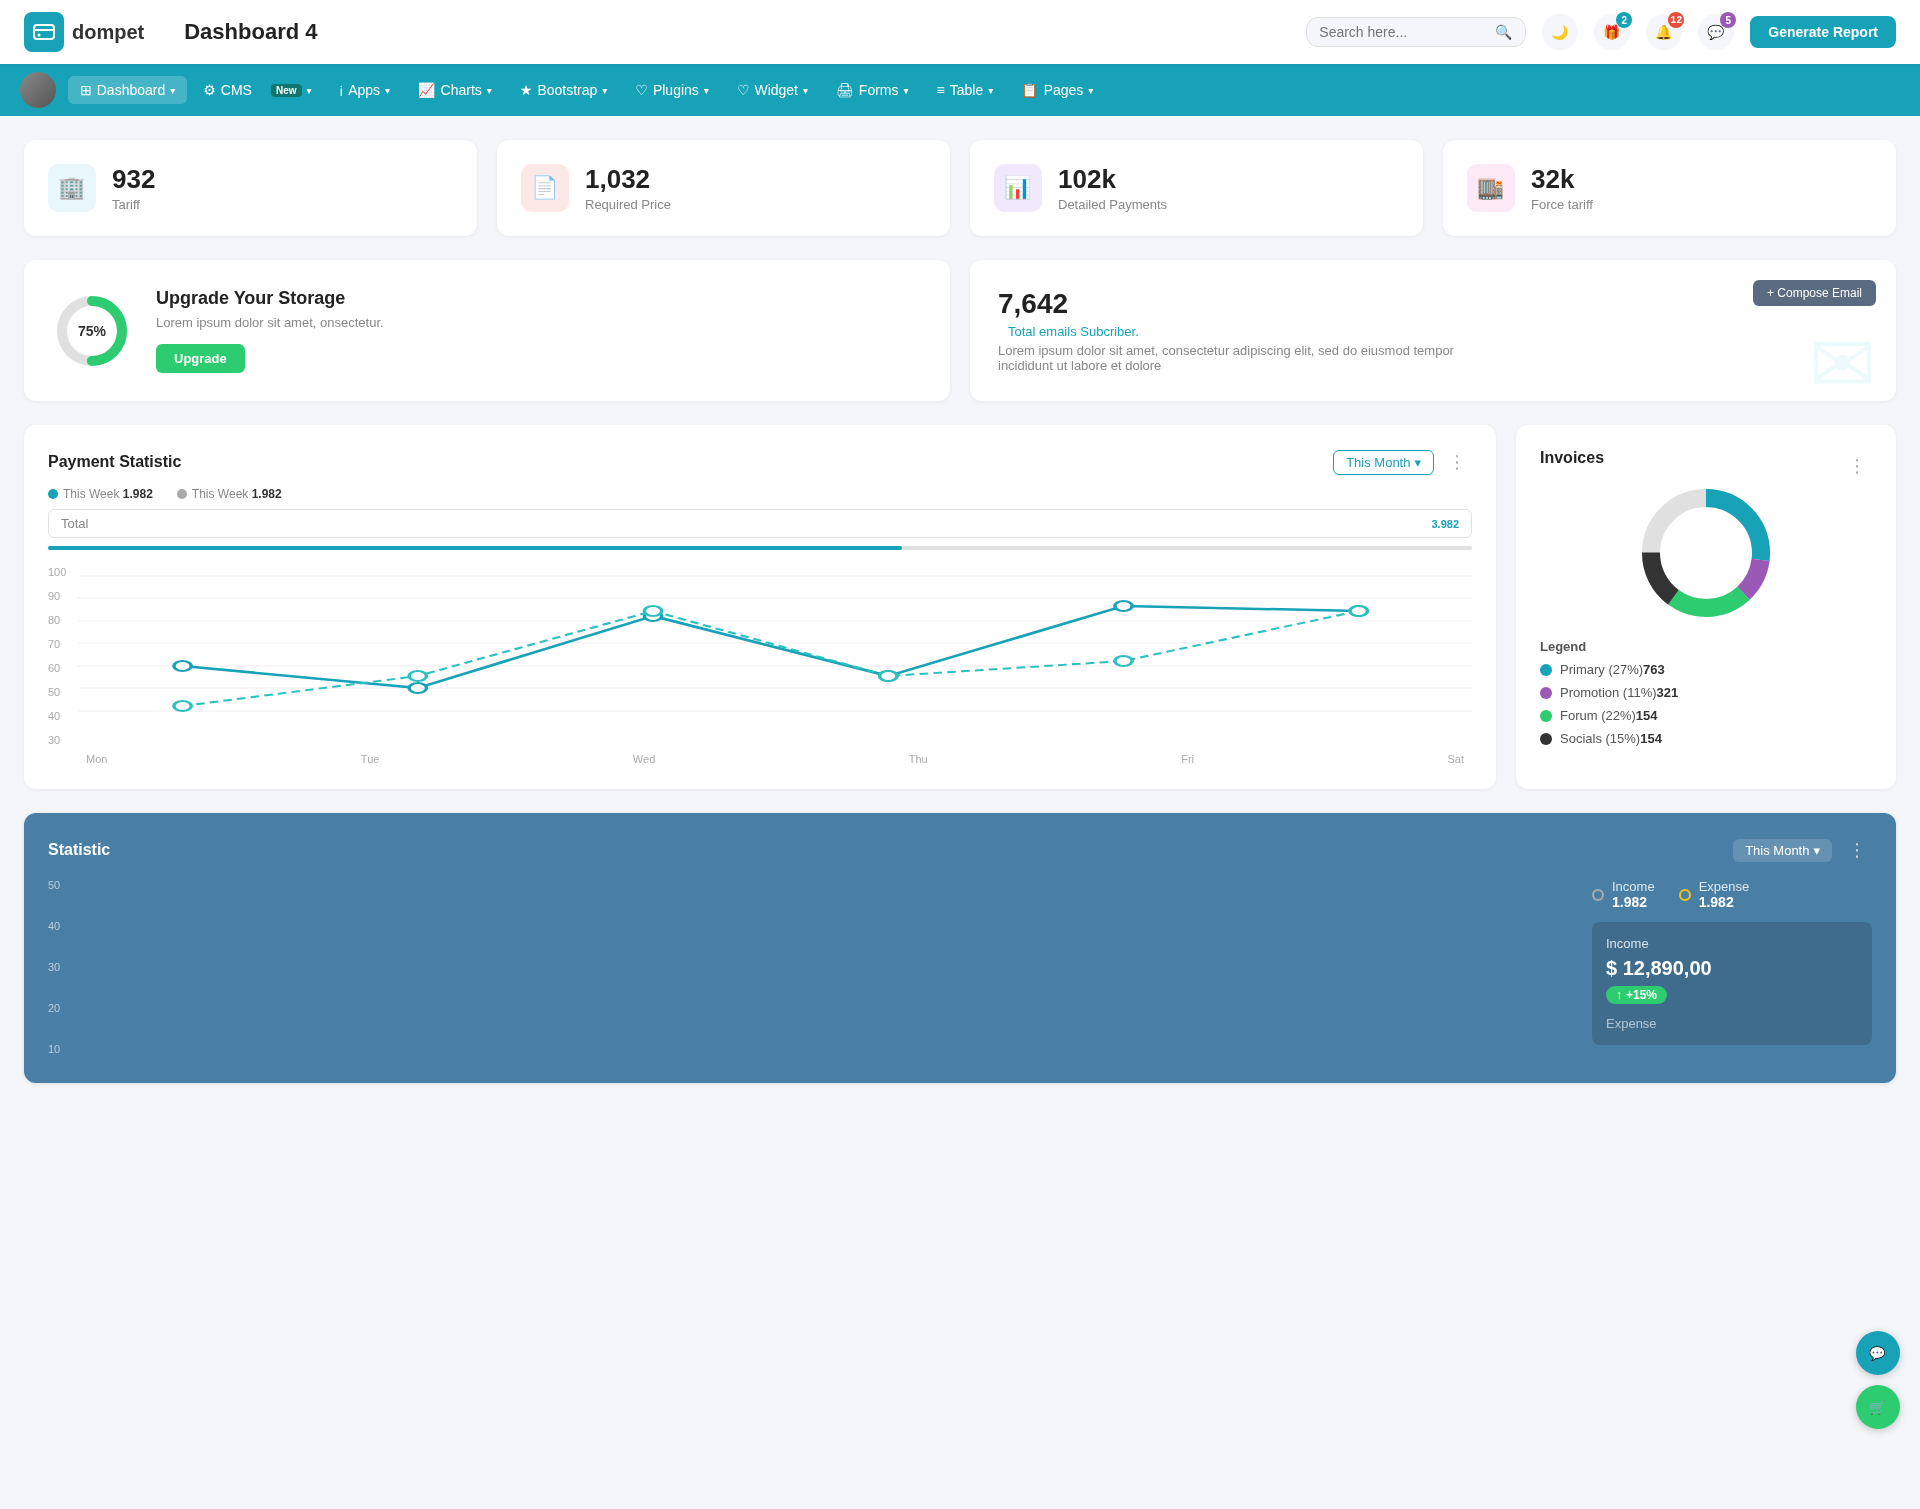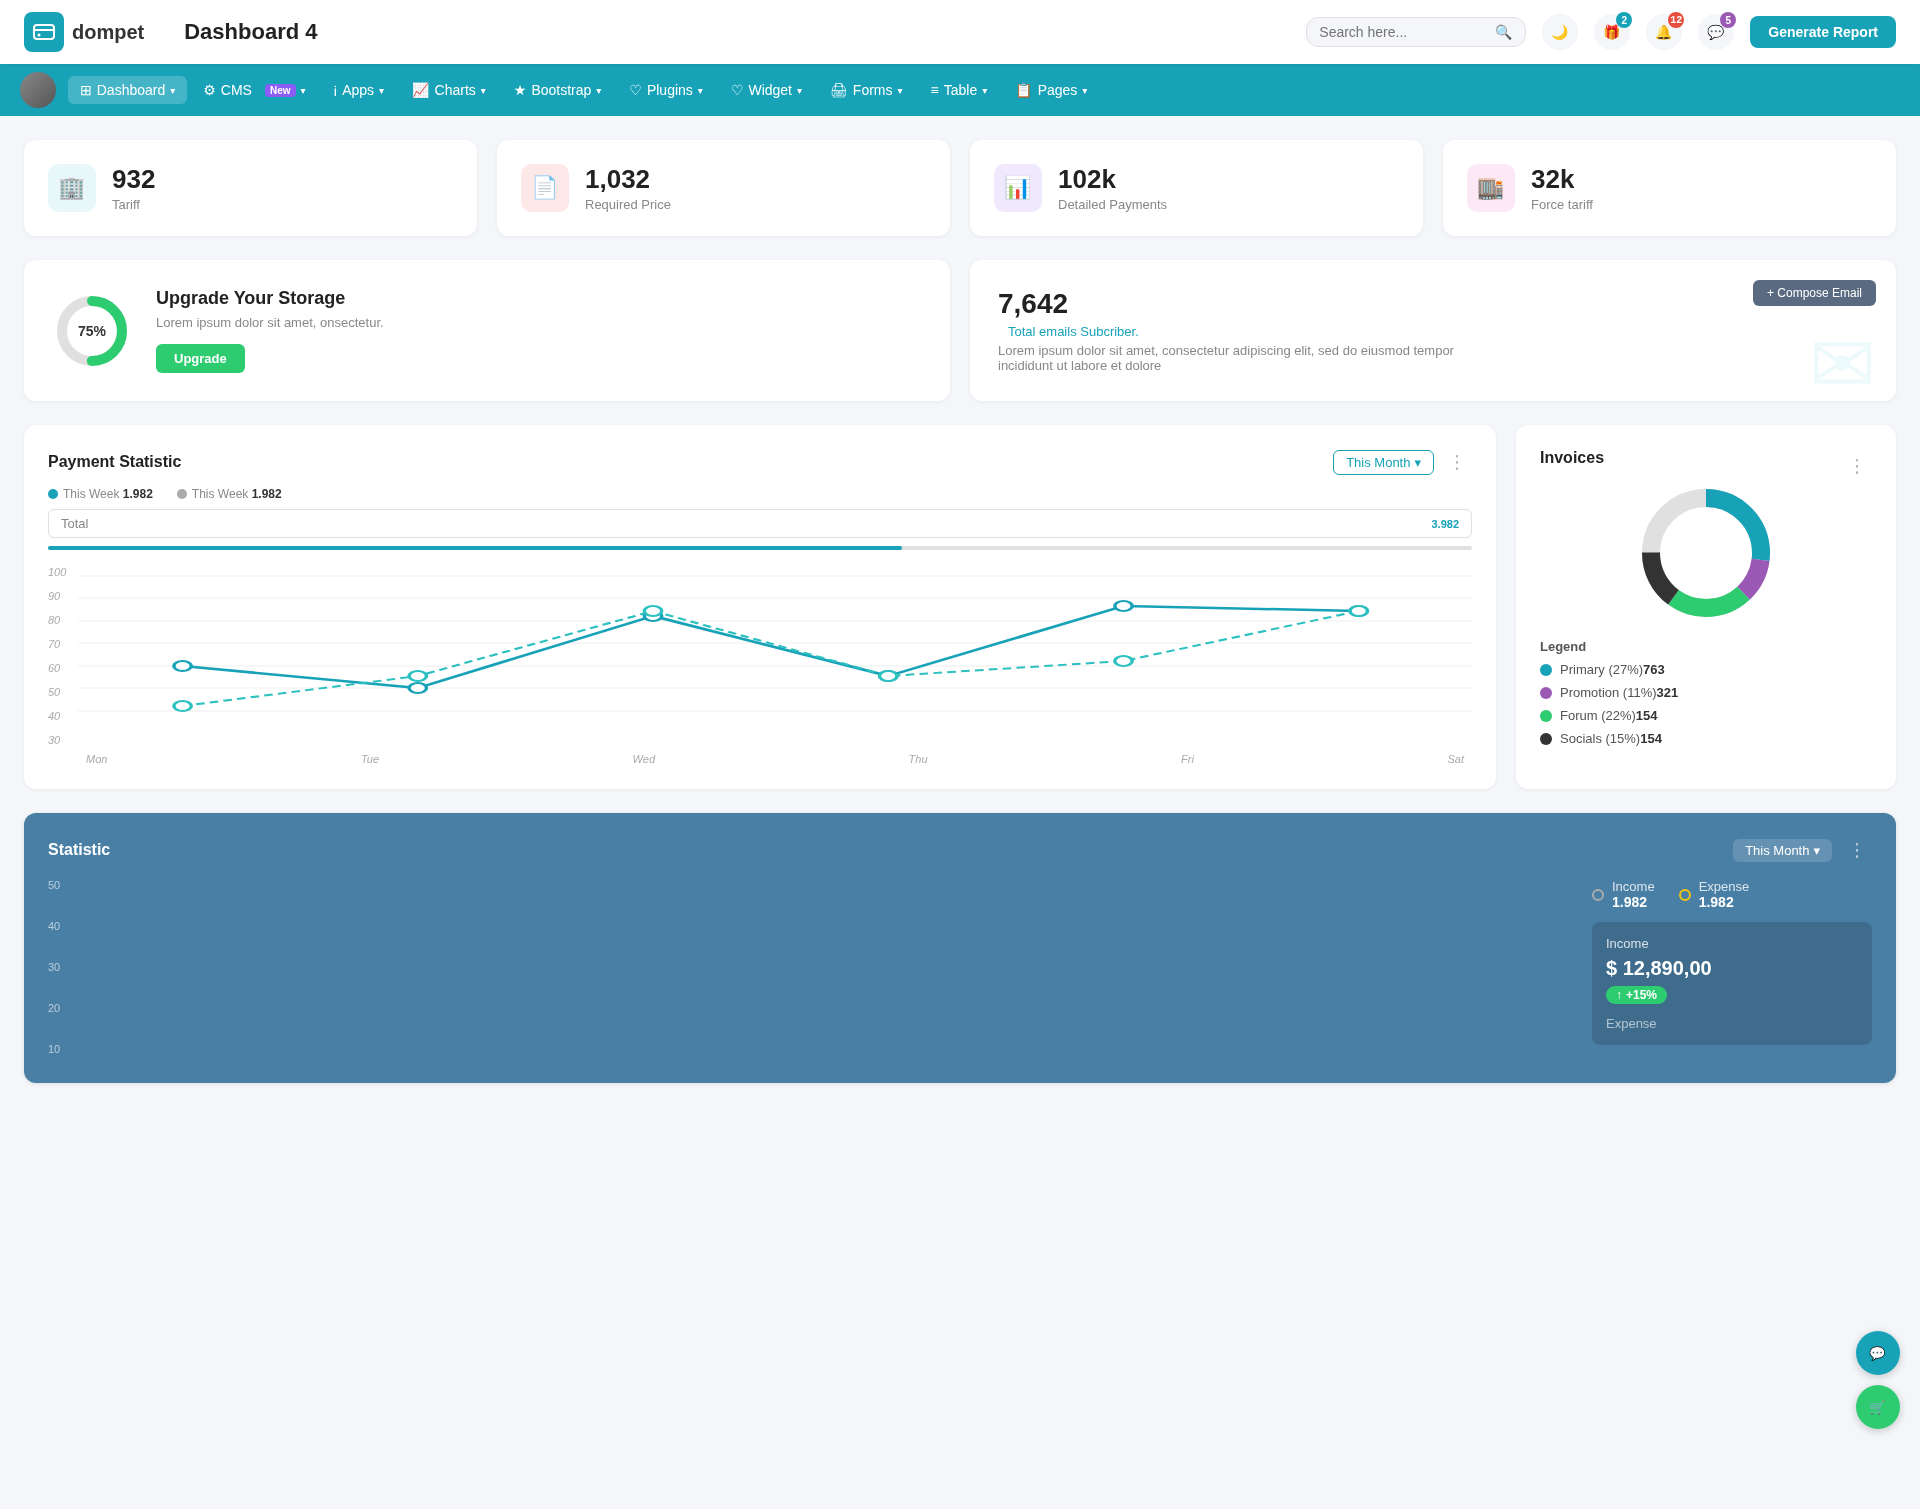--- a/index.html
+++ b/index.html
@@ -34,21 +34,21 @@
       background: #17a2b8;
       display: flex;
       align-items: center;
       padding: 0 20px;
       height: 52px;
       gap: 4px;
     }
     .nav-avatar { width: 36px; height: 36px; border-radius: 50%; background: #888; overflow: hidden; margin-right: 8px; }
     .nav-item { display: flex; align-items: center; gap: 5px; color: #fff; padding: 6px 12px; border-radius: 6px; cursor: pointer; font-size: 14px; font-weight: 500; white-space: nowrap; }
     .nav-item.active { background: rgba(255,255,255,0.2); }
-    .nav-badge { background: #8b5cf6; color: #fff; font-size: 10px; border-radius: 4px; padding: 1px 5px; font-weight: 700; margin-left: 8px; }
+    .nav-badge { background: #0f766e; color: #fff; font-size: 10px; border-radius: 4px; padding: 1px 5px; font-weight: 700; margin-left: 14px; }
     .nav-arrow { font-size: 10px; }
 
     
     .main { padding: 24px; }
 
     
     .stat-cards { display: grid; grid-template-columns: repeat(4, 1fr); gap: 20px; margin-bottom: 24px; }
     .stat-card { background: #fff; border-radius: 12px; padding: 24px; display: flex; align-items: center; gap: 16px; box-shadow: 0 1px 4px rgba(0,0,0,0.06); }
     .stat-icon { width: 48px; height: 48px; border-radius: 10px; display: flex; align-items: center; justify-content: center; font-size: 22px; }
     .stat-icon.teal { background: #e8f8fa; color: #17a2b8; }
@@ -307,21 +307,21 @@
         </div>
       </div>
       <div class="chart-total-row">
         <span class="chart-total-label">Total</span>
         <span class="chart-total-value">3.982</span>
       </div>
       <div class="progress-bar">
         <div class="progress-fill" style="width: 60%;"></div>
       </div>
 
-      <div style="position:relative; padding-left:30px;font-style:italic;">
+      <div style="position:relative; padding-left:30px;">
         <div style="position:absolute; left:0; top:0; height:180px; display:flex; flex-direction:column; justify-content:space-between;">
           <span style="font-size:11px;color:#aaa;">100</span>
           <span style="font-size:11px;color:#aaa;">90</span>
           <span style="font-size:11px;color:#aaa;">80</span>
           <span style="font-size:11px;color:#aaa;">70</span>
           <span style="font-size:11px;color:#aaa;">60</span>
           <span style="font-size:11px;color:#aaa;">50</span>
           <span style="font-size:11px;color:#aaa;">40</span>
           <span style="font-size:11px;color:#aaa;">30</span>
         </div>

